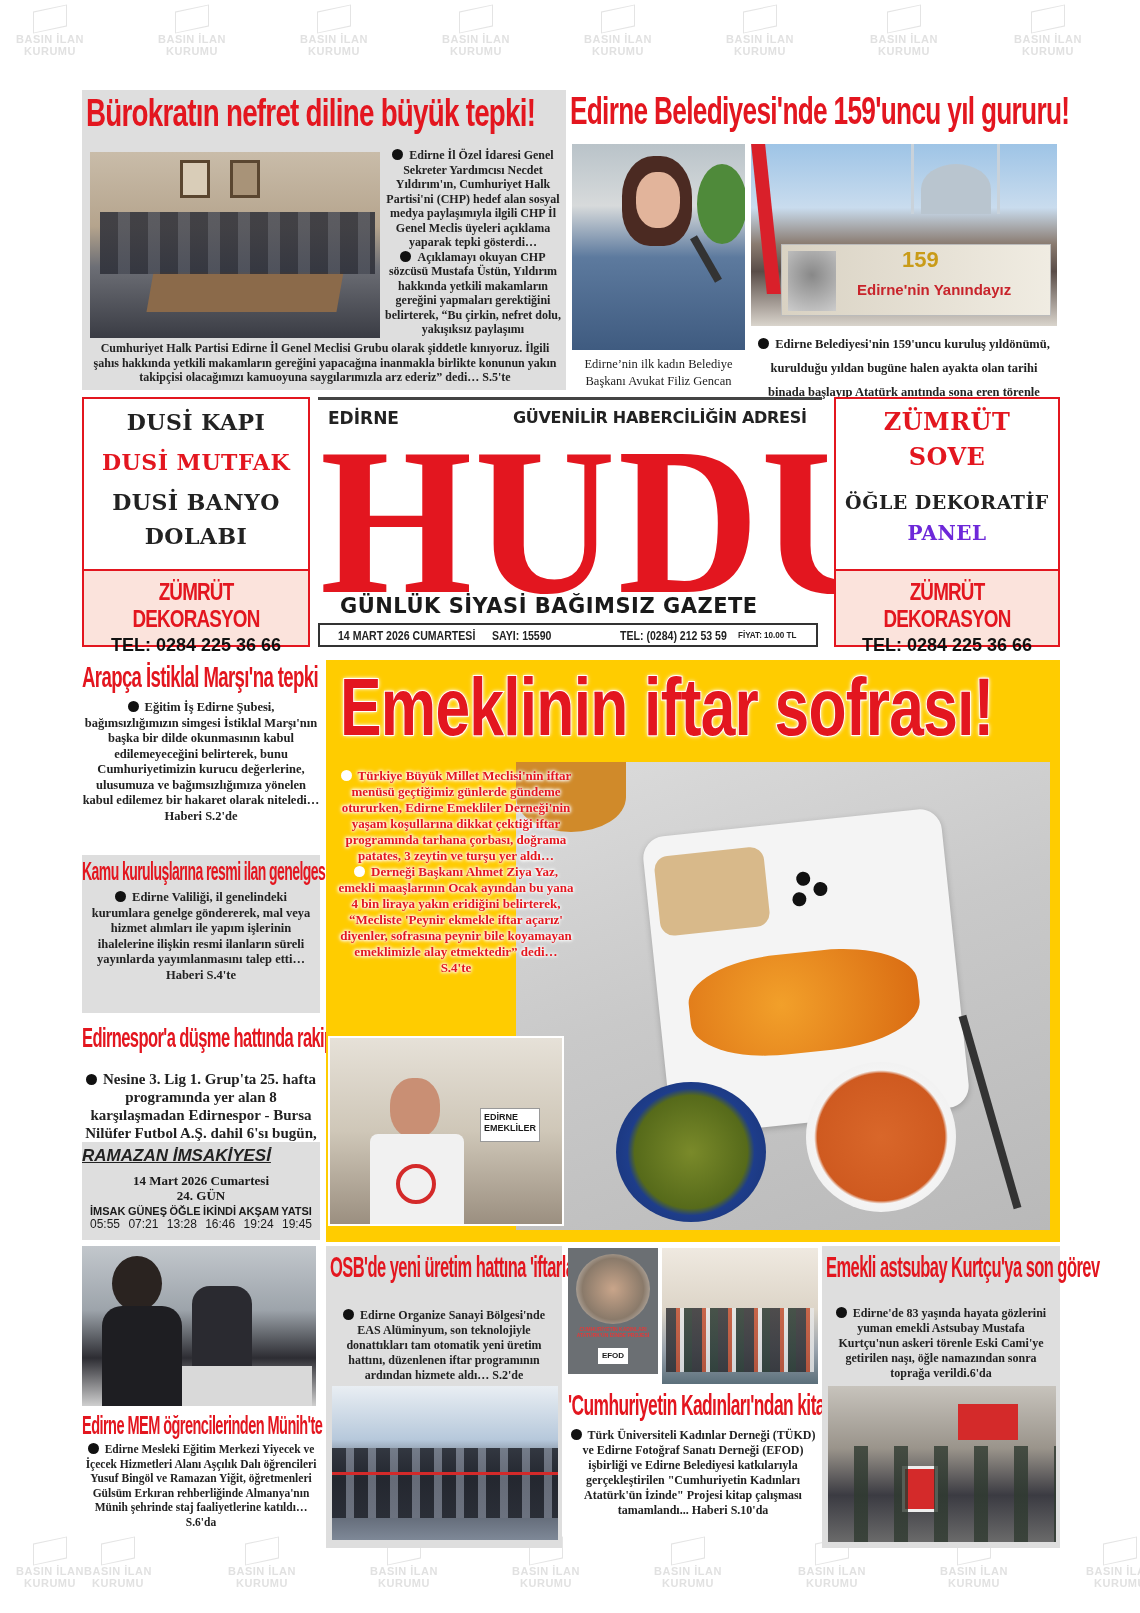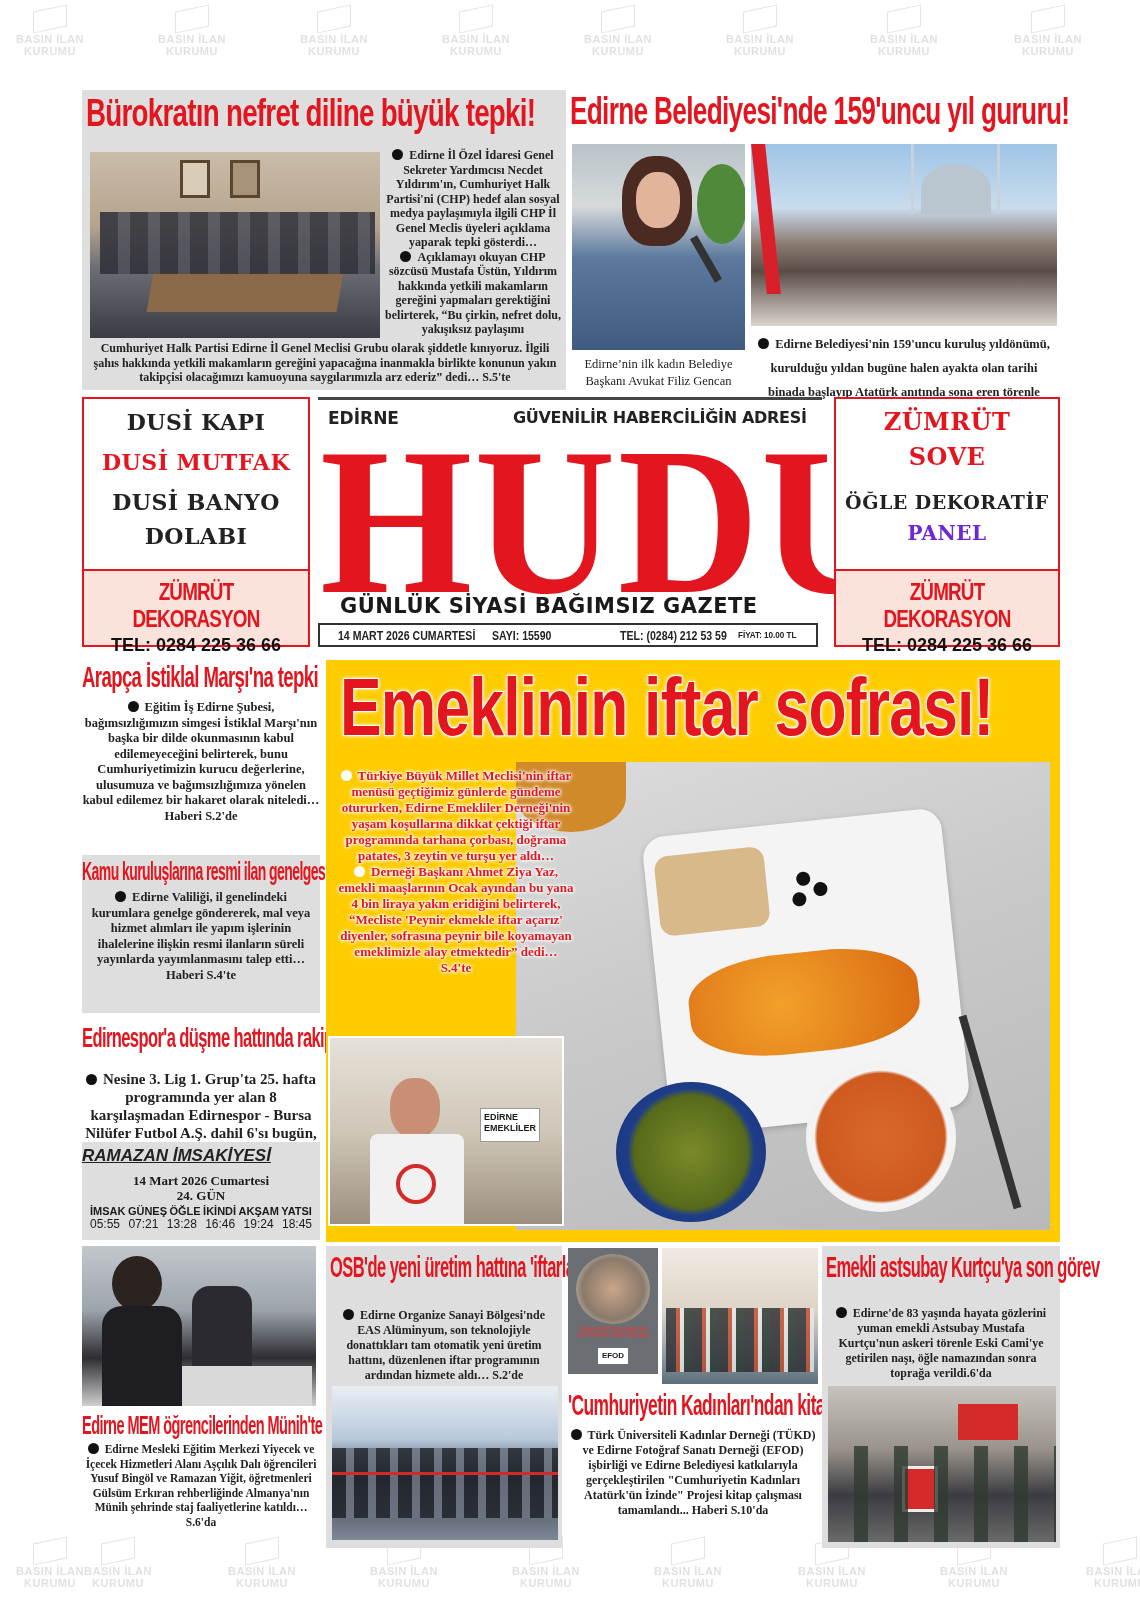--- a/index.html
+++ b/index.html
@@ -83,20 +83,25 @@
     <div class="abs" style="left:64px;top:28px;width:44px;height:56px;border-radius:45%;background:#e2b49b;"></div>
     <div class="abs" style="left:130px;top:90px;width:8px;height:50px;background:#333;transform:rotate(-30deg);"></div>
     <div class="abs" style="left:125px;top:20px;width:50px;height:80px;background:#4f8a3a;border-radius:50%;"></div>
   </div>
   <div class="abs" style="left:4px;top:268px;width:173px;text-align:center;font-family:'Liberation Serif',serif;font-size:12.5px;line-height:17px;color:#222;">Edirne’nin ilk kadın Belediye Başkanı Avukat Filiz Gencan</div>
   <div class="abs photo" style="left:183px;top:56px;width:306px;height:182px;background:linear-gradient(180deg,#9ec4e6 0%,#c9dcee 35%,#8a7b70 55%,#5a4d48 70%,#d9d4cc 100%);">
     <div class="abs" style="left:8px;top:0;width:14px;height:150px;background:#d9202a;transform:skewX(6deg);"></div>
     <div class="abs" style="left:170px;top:20px;width:70px;height:50px;background:#b9c5cf;border-radius:50% 50% 0 0;"></div>
     <div class="abs" style="left:160px;top:0;width:3px;height:70px;background:#c9d2da;"></div>
     <div class="abs" style="left:246px;top:0;width:3px;height:70px;background:#c9d2da;"></div>
+    <div class="abs" style="left:30px;top:100px;width:270px;height:72px;background:linear-gradient(90deg,#d9d2c3,#f0ece2);border:1px solid #bbb;">
+      <div class="abs" style="left:6px;top:6px;width:48px;height:60px;background:radial-gradient(circle at 50% 40%,#888,#ccc);"></div>
+      <div class="abs" style="left:120px;top:2px;font-family:'Liberation Sans',sans-serif;font-weight:bold;font-size:22px;color:#c99b18;">159</div>
+      <div class="abs" style="left:75px;top:36px;font-family:'Liberation Sans',sans-serif;font-weight:bold;font-size:15px;color:#c8242b;">Edirne'nin Yanındayız</div>
+    </div>
   </div>
   <div class="abs body-txt" style="left:183px;top:244px;width:306px;font-size:12.5px;line-height:24px;">
     <span class="bullet"></span><span>Edirne Belediyesi'nin 159'uncu kuruluş yıldönümü, kurulduğu yıldan bugüne halen ayakta olan tarihi binada başlayıp Atatürk anıtında sona eren törenle kutlandı… S.3'te</span>
   </div>
 </div>
 
 <div class="abs ad-box" style="left:82px;top:397px;width:228px;height:250px;">
   <div class="ad-line" style="margin-top:10px;font-size:22px;color:#222;">DUSİ KAPI</div>
   <div class="ad-line" style="margin-top:14px;font-size:22px;color:#e3161f;">DUSİ MUTFAK</div>
   <div class="ad-line" style="margin-top:14px;font-size:22px;color:#222;">DUSİ BANYO</div>
@@ -161,21 +166,21 @@
       <span>İKİNDİ</span>
       <span>AKŞAM</span>
       <span>YATSI</span>
     </div>
     <div class="times-row" style="padding:0 8px;font-size:12px;">
       <span>05:55</span>
       <span>07:21</span>
       <span>13:28</span>
       <span>16:46</span>
       <span>19:24</span>
-      <span>18:45</span>
+      <span>19:45</span>
     </div>
   </div>
 </div>
 
 <div class="abs" style="left:326px;top:660px;width:734px;height:582px;background:#ffcc00;">
   <div class="abs main-head" style="left:14px;top:4px;font-size:82px;line-height:86px;white-space:nowrap;transform:scaleX(0.76);transform-origin:left top;letter-spacing:-1px;">Emeklinin iftar sofrası!</div>
 
   <div class="abs photo" style="left:190px;top:102px;width:534px;height:468px;background:linear-gradient(160deg,#dcdcdc 0%,#c9c9c9 45%,#b9b9b9 100%);">
     <div class="abs" style="left:0;top:0;width:110px;height:70px;border-radius:0 0 50% 50%;background:#d08a2a;"></div>
     <div class="abs" style="left:140px;top:60px;width:300px;height:300px;background:#f4f4f4;border-radius:22px;transform:rotate(-6deg);box-shadow:0 2px 6px rgba(0,0,0,0.2);">

